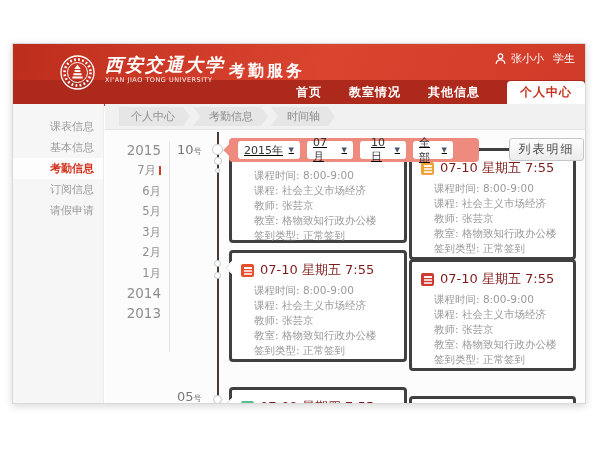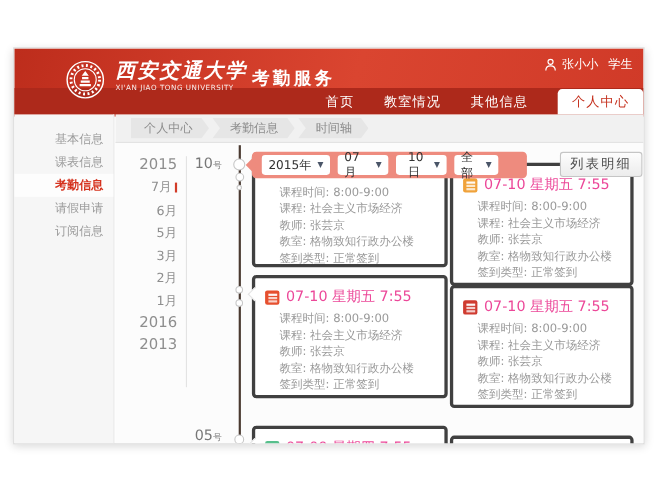--- a/index.html
+++ b/index.html
@@ -10,21 +10,21 @@
   .app-header{position:absolute;left:0;top:0;width:100%;height:62px;background:linear-gradient(105deg,#bd2d1c 0%,#cd3927 26%,#da4530 54%,#d03a28 100%);}
   .nav-strip{position:absolute;left:0;top:36px;width:100%;height:24px;background:#ad291b;}
   .logo{position:absolute;left:46px;top:10px;width:37px;height:37px;}
   .uni-block{position:absolute;left:92px;top:11px;color:#fff;}
   .uni-cn{font-size:18px;font-weight:bold;font-style:italic;letter-spacing:2px;line-height:20px;}
   .uni-en{font-size:6.5px;letter-spacing:.5px;margin-top:1px;color:rgba(255,255,255,.92);}
   .app-title{position:absolute;left:216px;top:17px;color:#fff;font-size:16px;font-weight:bold;letter-spacing:3px;}
   .user-info{position:absolute;right:10px;top:7px;color:#fff;font-size:11px;display:flex;align-items:center;gap:5px;cursor:pointer;}
   .user-info .role{margin-left:4px;}
   .main-nav{position:absolute;right:0;top:36px;height:24px;display:flex;align-items:center;}
-  .nav-item{color:#fff;font-size:12px;font-weight:normal;letter-spacing:1px;margin-right:27px;cursor:pointer;}
+  .nav-item{color:#fff;font-size:12px;font-weight:bold;letter-spacing:1px;margin-right:27px;cursor:pointer;}
   .nav-item.active{background:#fff;color:#c5301d;height:23px;line-height:23px;padding:0 13px;border-radius:4px 4px 0 0;margin-right:0;align-self:flex-end;}
 
   
   .sidebar{position:absolute;left:0;top:60px;width:91px;bottom:0;background:#f6f6f6;border-right:1px solid #ececec;padding-top:12px;box-sizing:border-box;}
   .side-item{height:21px;line-height:21px;font-size:11px;color:#9b9b9b;text-align:right;padding-right:9px;cursor:pointer;}
   .side-item.active{color:#d5321e;font-weight:bold;background:#fdfdfd;}
 
   
   .breadcrumb{position:absolute;left:92px;top:60px;right:0;height:26px;background:#f1f1f1;border-bottom:1px solid #e3e3e3;display:flex;align-items:center;padding-left:14px;box-sizing:border-box;}
   .crumb{height:19px;line-height:19px;font-size:11px;color:#8d8d8d;background:#e6e6e6;padding:0 15px 0 16px;margin-right:3px;clip-path:polygon(0 0,calc(100% - 7px) 0,100% 50%,calc(100% - 7px) 100%,0 100%,7px 50%);cursor:pointer;}
@@ -47,42 +47,42 @@
   .tline{position:absolute;left:204px;top:88px;bottom:0;width:2px;background:#4a3a31;}
   .dot{position:absolute;background:#fff;border:1px solid #c8c8c8;border-radius:50%;box-sizing:border-box;z-index:2;}
   #dot-1{left:199px;top:100px;width:11px;height:11px;}
   #dot-2{left:201px;top:113px;width:8px;height:8px;}
   #dot-3{left:202px;top:124px;width:5px;height:5px;}
   #dot-4{left:201px;top:216px;width:7px;height:7px;}
   #dot-5{left:201px;top:228px;width:7px;height:7px;}
   #dot-6{left:200px;top:351px;width:9px;height:9px;}
 
   
-  .filter-bar{position:absolute;left:216px;top:94px;width:250px;height:24px;background:#ee8b7e;border-radius:4px;display:flex;align-items:center;gap:7px;padding:0 9px;box-sizing:border-box;z-index:6;}
+  .filter-bar{position:absolute;left:216px;top:94px;width:250px;height:24px;background:#ee8b7e;border-radius:4px;display:flex;align-items:center;gap:7px;padding:0 9px;box-sizing:border-box;z-index:6;text-decoration:underline;}
   .filter-bar::before{content:"";position:absolute;left:-4px;top:8px;width:8px;height:8px;background:#ee8b7e;transform:rotate(45deg);}
   .dd{background:#fff;border-radius:3px;height:18px;display:flex;align-items:center;justify-content:space-between;padding:0 6px;font-size:11px;color:#333;box-sizing:border-box;cursor:pointer;}
   .dd .caret{font-size:7px;color:#4a5568;margin-left:4px;}
   .dd-year{width:62px;}.dd-month{width:46px;}.dd-day{width:46px;padding-left:11px;}.dd-type{width:40px;}
   .list-btn{position:absolute;left:496px;top:94px;width:75px;height:23px;background:linear-gradient(#fdfdfd,#ececec);border:1px solid #c5c5c5;border-radius:3px;font-size:12px;color:#4a4a4a;letter-spacing:2px;display:flex;align-items:center;justify-content:center;box-sizing:border-box;z-index:6;cursor:pointer;}
 
   
   .card{position:absolute;background:#fff;border:3px solid #404040;border-radius:4px;box-sizing:border-box;z-index:3;}
   .colL{left:216px;width:178px;}
   .colR{left:396px;width:167px;}
   #card-0{top:95px;height:104px;padding-top:26px;}
   #card-1{top:104px;height:112px;}
   #card-2{top:206px;height:112px;}
   #card-3{top:215px;height:112px;}
   #card-4{top:343px;height:60px;}
   #card-5{top:352px;height:40px;}
   .card.arrow::before{content:"";position:absolute;left:-5px;top:10px;width:8px;height:8px;background:#fff;border-left:1px solid #e4e4e4;border-bottom:1px solid #e4e4e4;transform:rotate(45deg);}
   .card-head{display:flex;align-items:center;gap:6px;padding:8px 0 4px 9px;}
   .card-icon{width:13px;height:13px;border-radius:2px;position:relative;flex:none;}
   .card-icon::after{content:"";position:absolute;left:2.5px;right:2.5px;top:3.5px;height:1.5px;background:rgba(255,255,255,.95);box-shadow:0 3px 0 rgba(255,255,255,.75),0 6px 0 rgba(255,255,255,.75);}
-  .card-title{font-size:13px;color:#ec4899;}
+  .card-title{font-size:13px;color:#7f1d1d;}
   .card-line{font-size:10.5px;color:#9a9a9a;line-height:15px;padding-left:22px;white-space:nowrap;}
 </style>
 </head>
 <body>
 
 <div class="window">
 
   <div class="app-header">
     <div class="nav-strip"></div>
 
@@ -115,44 +115,44 @@
 
     <div class="main-nav">
       <span class="nav-item">首页</span>
       <span class="nav-item">教室情况</span>
       <span class="nav-item">其他信息</span>
       <span class="nav-item active">个人中心</span>
     </div>
   </div>
 
   <div class="sidebar">
+    <div class="side-item">课表信息</div>
     <div class="side-item">基本信息</div>
-    <div class="side-item">课表信息</div>
     <div class="side-item active">考勤信息</div>
+    <div class="side-item">订阅信息</div>
     <div class="side-item">请假申请</div>
-    <div class="side-item">订阅信息</div>
   </div>
 
   <div class="content-bg"></div>
 
   <div class="breadcrumb">
     <span class="crumb first">个人中心</span>
     <span class="crumb">考勤信息</span>
     <span class="crumb">时间轴</span>
   </div>
 
   <div class="ymcol">
     <div class="yr">2015</div>
     <div class="mo current">7月</div>
     <div class="mo">6月</div>
     <div class="mo">5月</div>
     <div class="mo">3月</div>
     <div class="mo">2月</div>
     <div class="mo">1月</div>
-    <div class="yr">2016</div>
+    <div class="yr">2014</div>
     <div class="yr">2013</div>
   </div>
   <div class="ymline"></div>
 
   <div class="daylabel" id="day-top"><span>10</span><span class="suffix">号</span></div>
   <div class="daylabel" id="day-bottom"><span>05</span><span class="suffix">号</span></div>
   <div class="tline"></div>
   <div class="dot" id="dot-1"></div>
   <div class="dot" id="dot-2"></div>
   <div class="dot" id="dot-3"></div>

